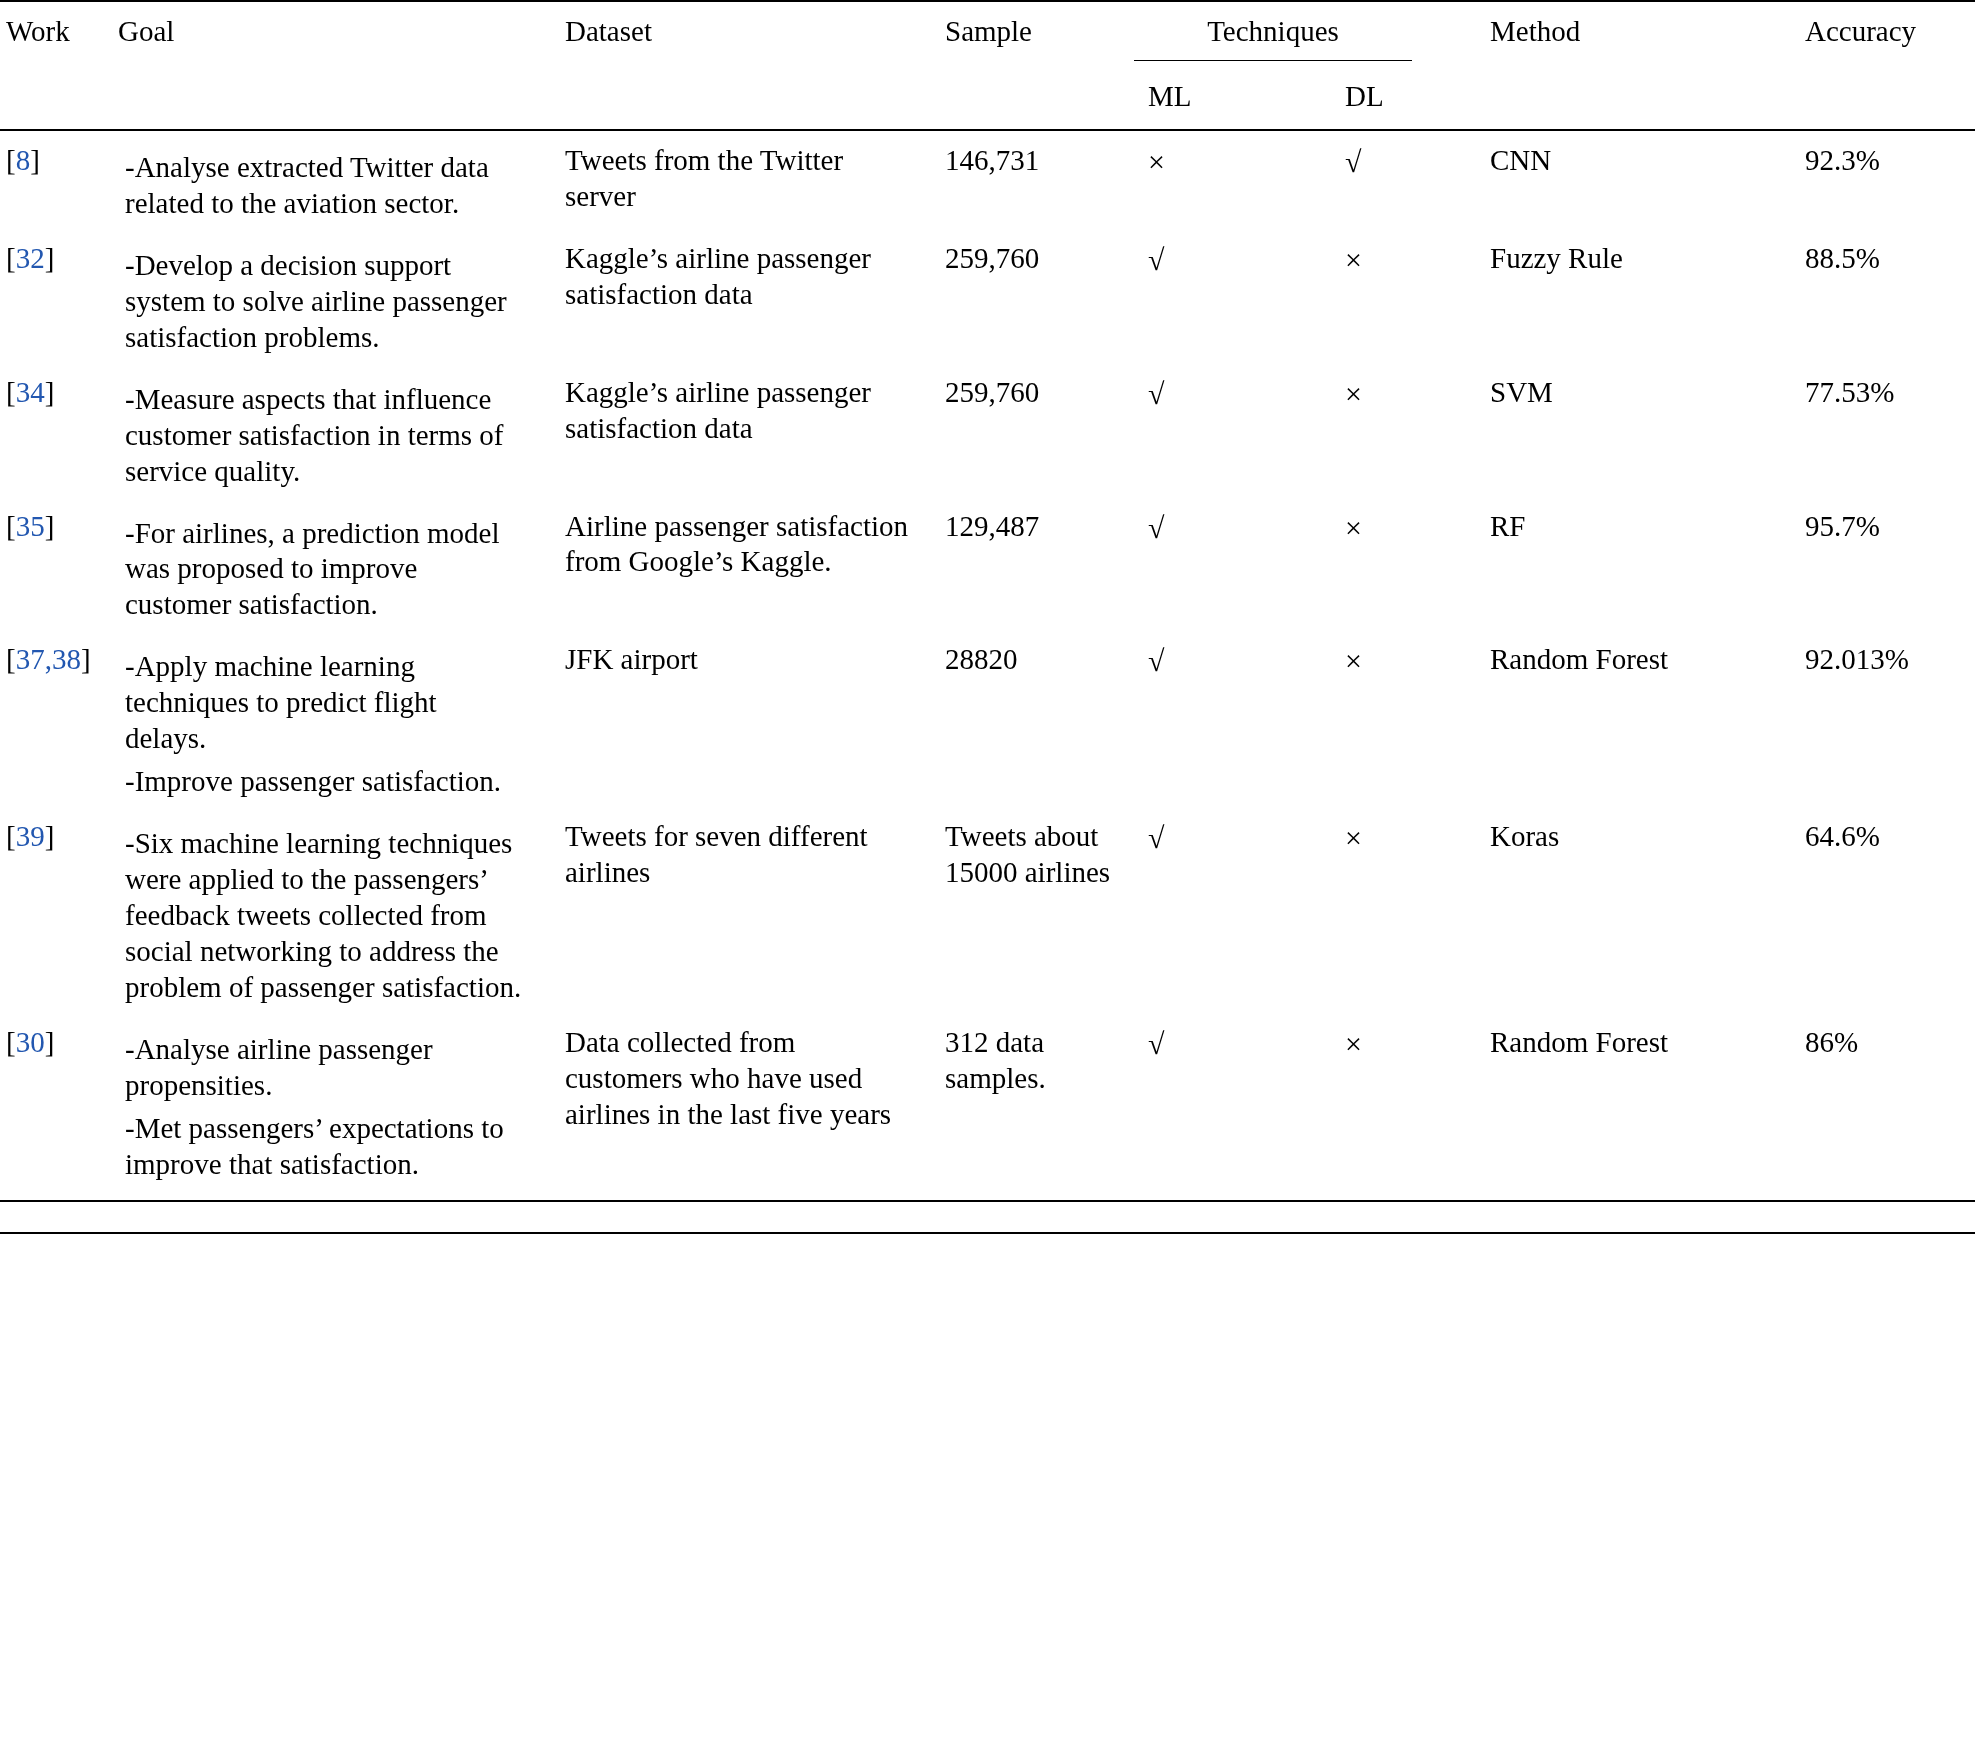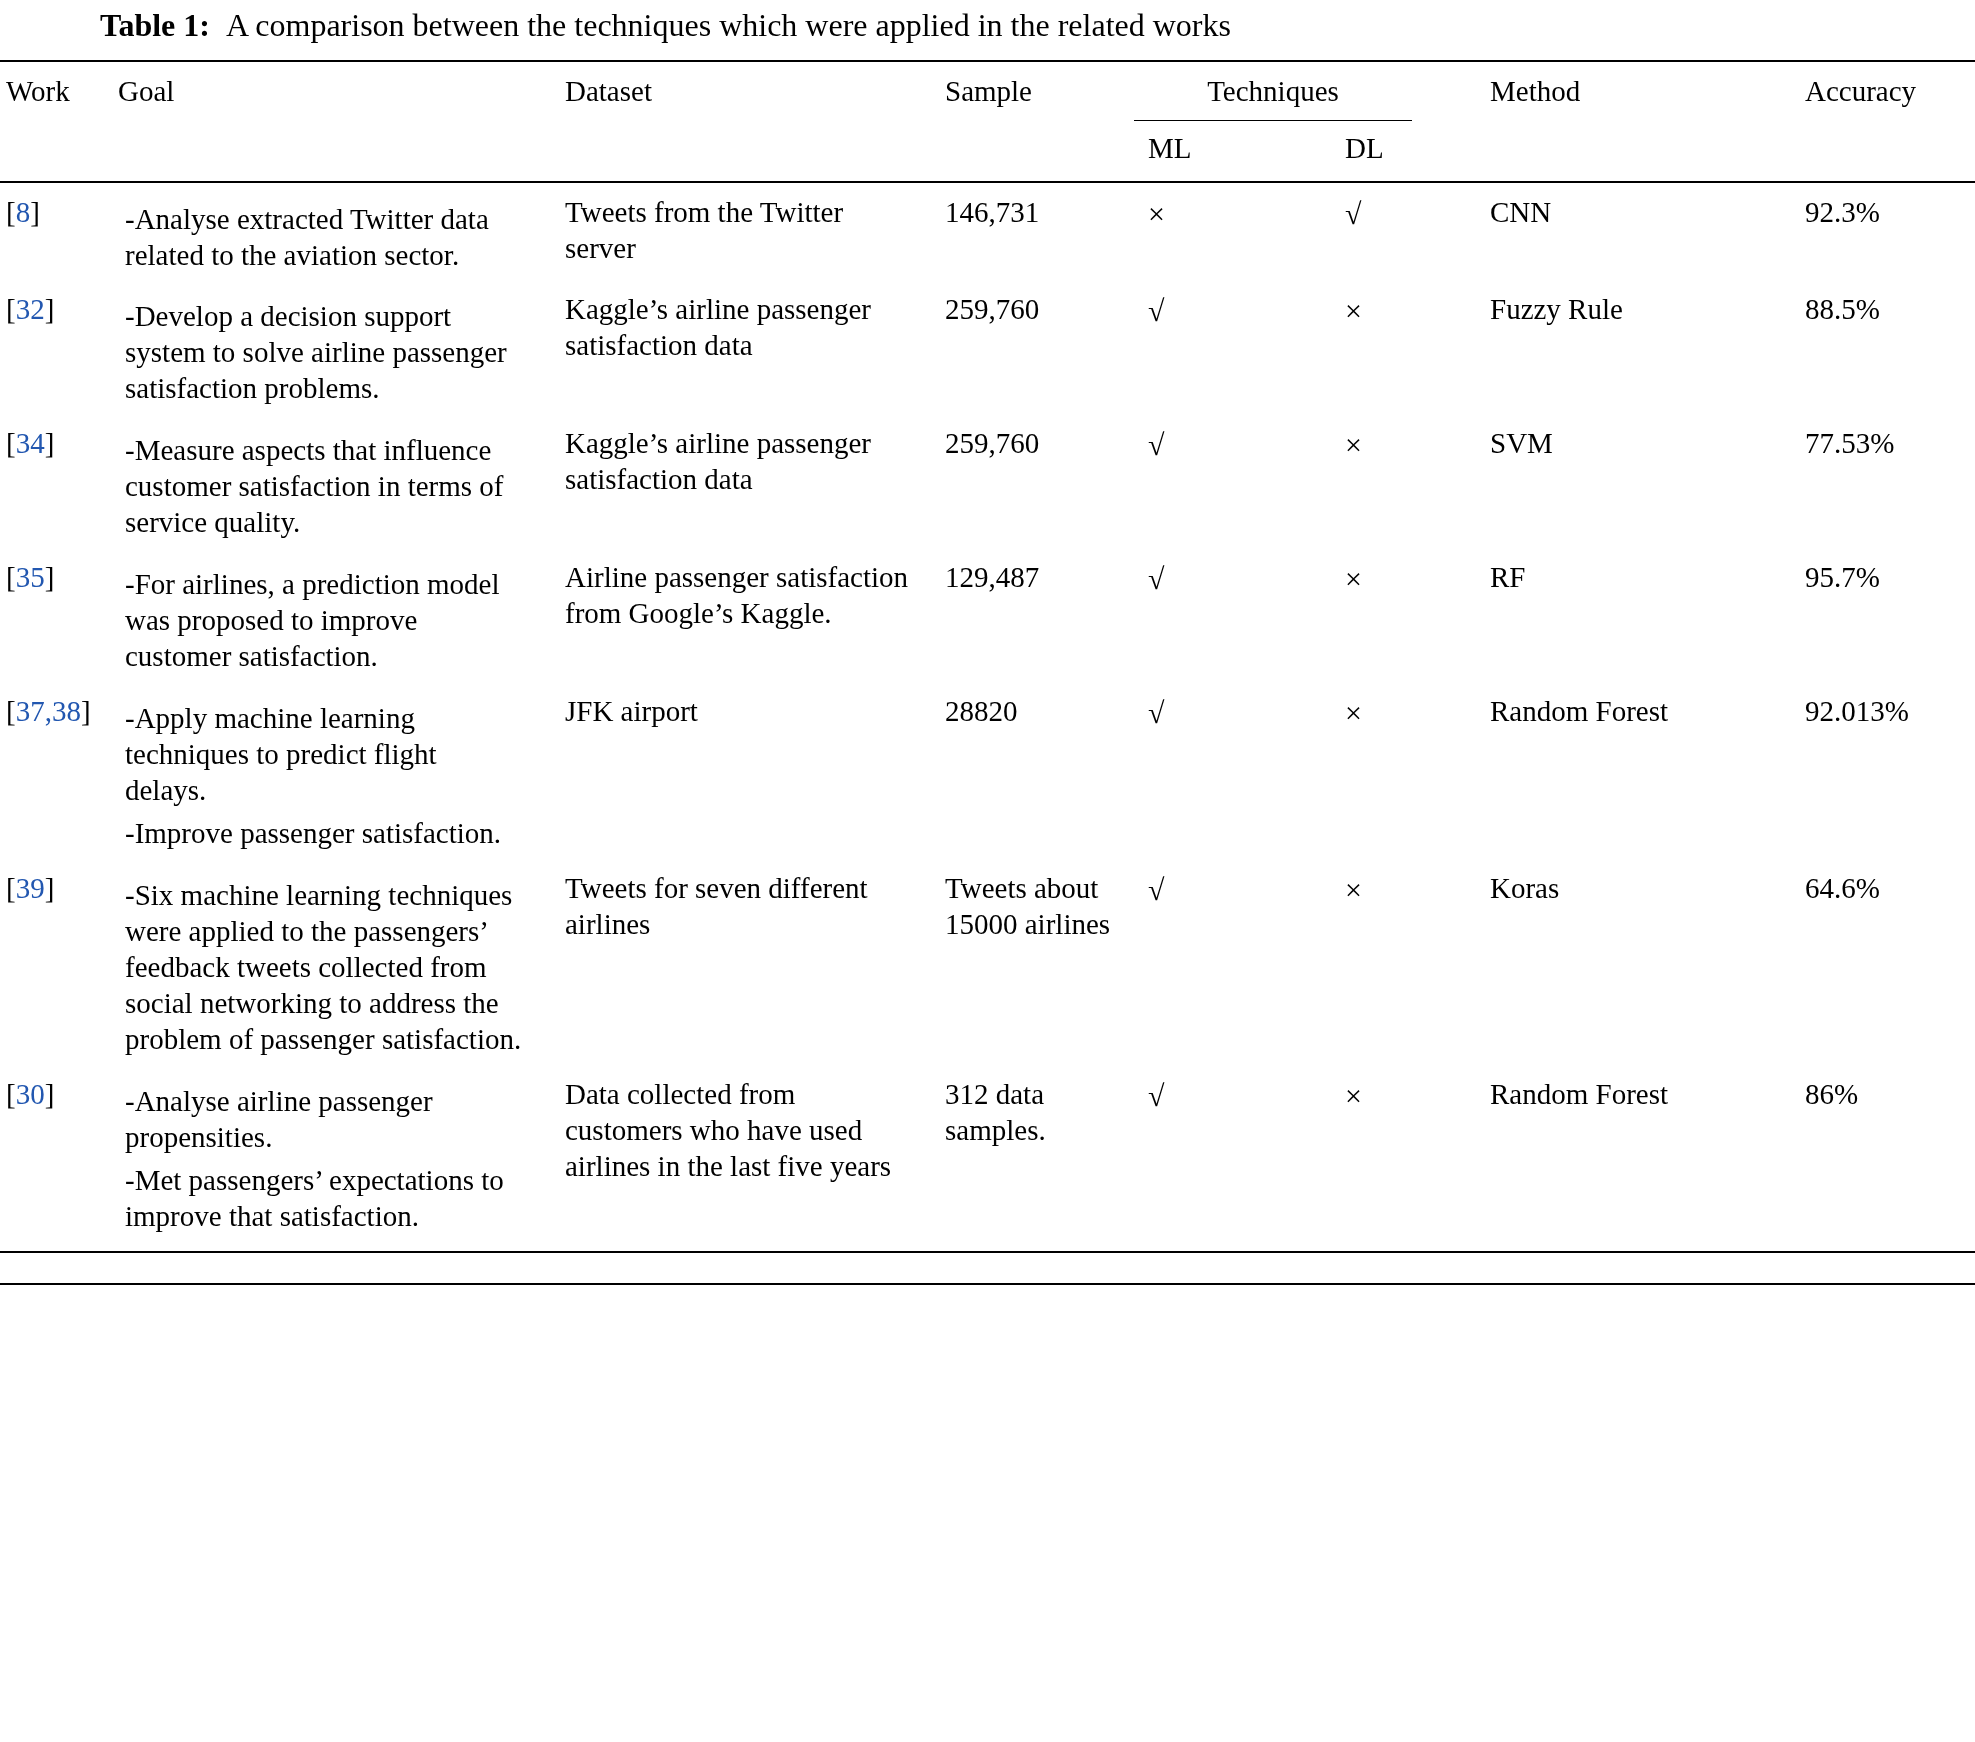--- a/index.html
+++ b/index.html
@@ -40,21 +40,21 @@
 
   th { font-weight: normal; text-align: left; vertical-align: top; }
   td { vertical-align: top; }
 
   .header-row-1 th { padding-top: 12px; }
   th.deep, .header-row-2 th { border-bottom: 2.5px solid #000; }
   .header-row-2 th { padding-top: 10px; padding-bottom: 14px; }
 
   .techniques-th { padding: 12px 0 0 0; }
   .tech-inner {
-    margin: 0 58px 0 4px;
+    margin: 0 58px 8px 4px;
     text-align: center;
     border-bottom: 1.5px solid #000;
     padding-bottom: 10px;
   }
 
   tbody td { padding-top: 5px; padding-bottom: 7px; }
   tbody tr:first-child td { padding-top: 12px; }
   tbody tr:last-child td  { padding-bottom: 10px; }
 
   .col-work     { padding-left: 6px;  padding-right: 4px; }
@@ -76,23 +76,20 @@
     border-top: 2.5px solid #000;
     margin-top: 30px;
     height: 0;
   }
 </style>
 </head>
 <body>
 
 <div class="page">
 
-  <div class="caption">
-    <span class="caption-label">Table 1:</span><span class="caption-text">A comparison between the techniques which were applied in the related works</span>
-  </div>
 
   <table class="comparison">
     <colgroup>
       <col class="c-work">
         <col class="c-goal">
         <col class="c-dataset">
         <col class="c-sample">
       <col class="c-ml">
         <col class="c-dl">
         <col class="c-method">

